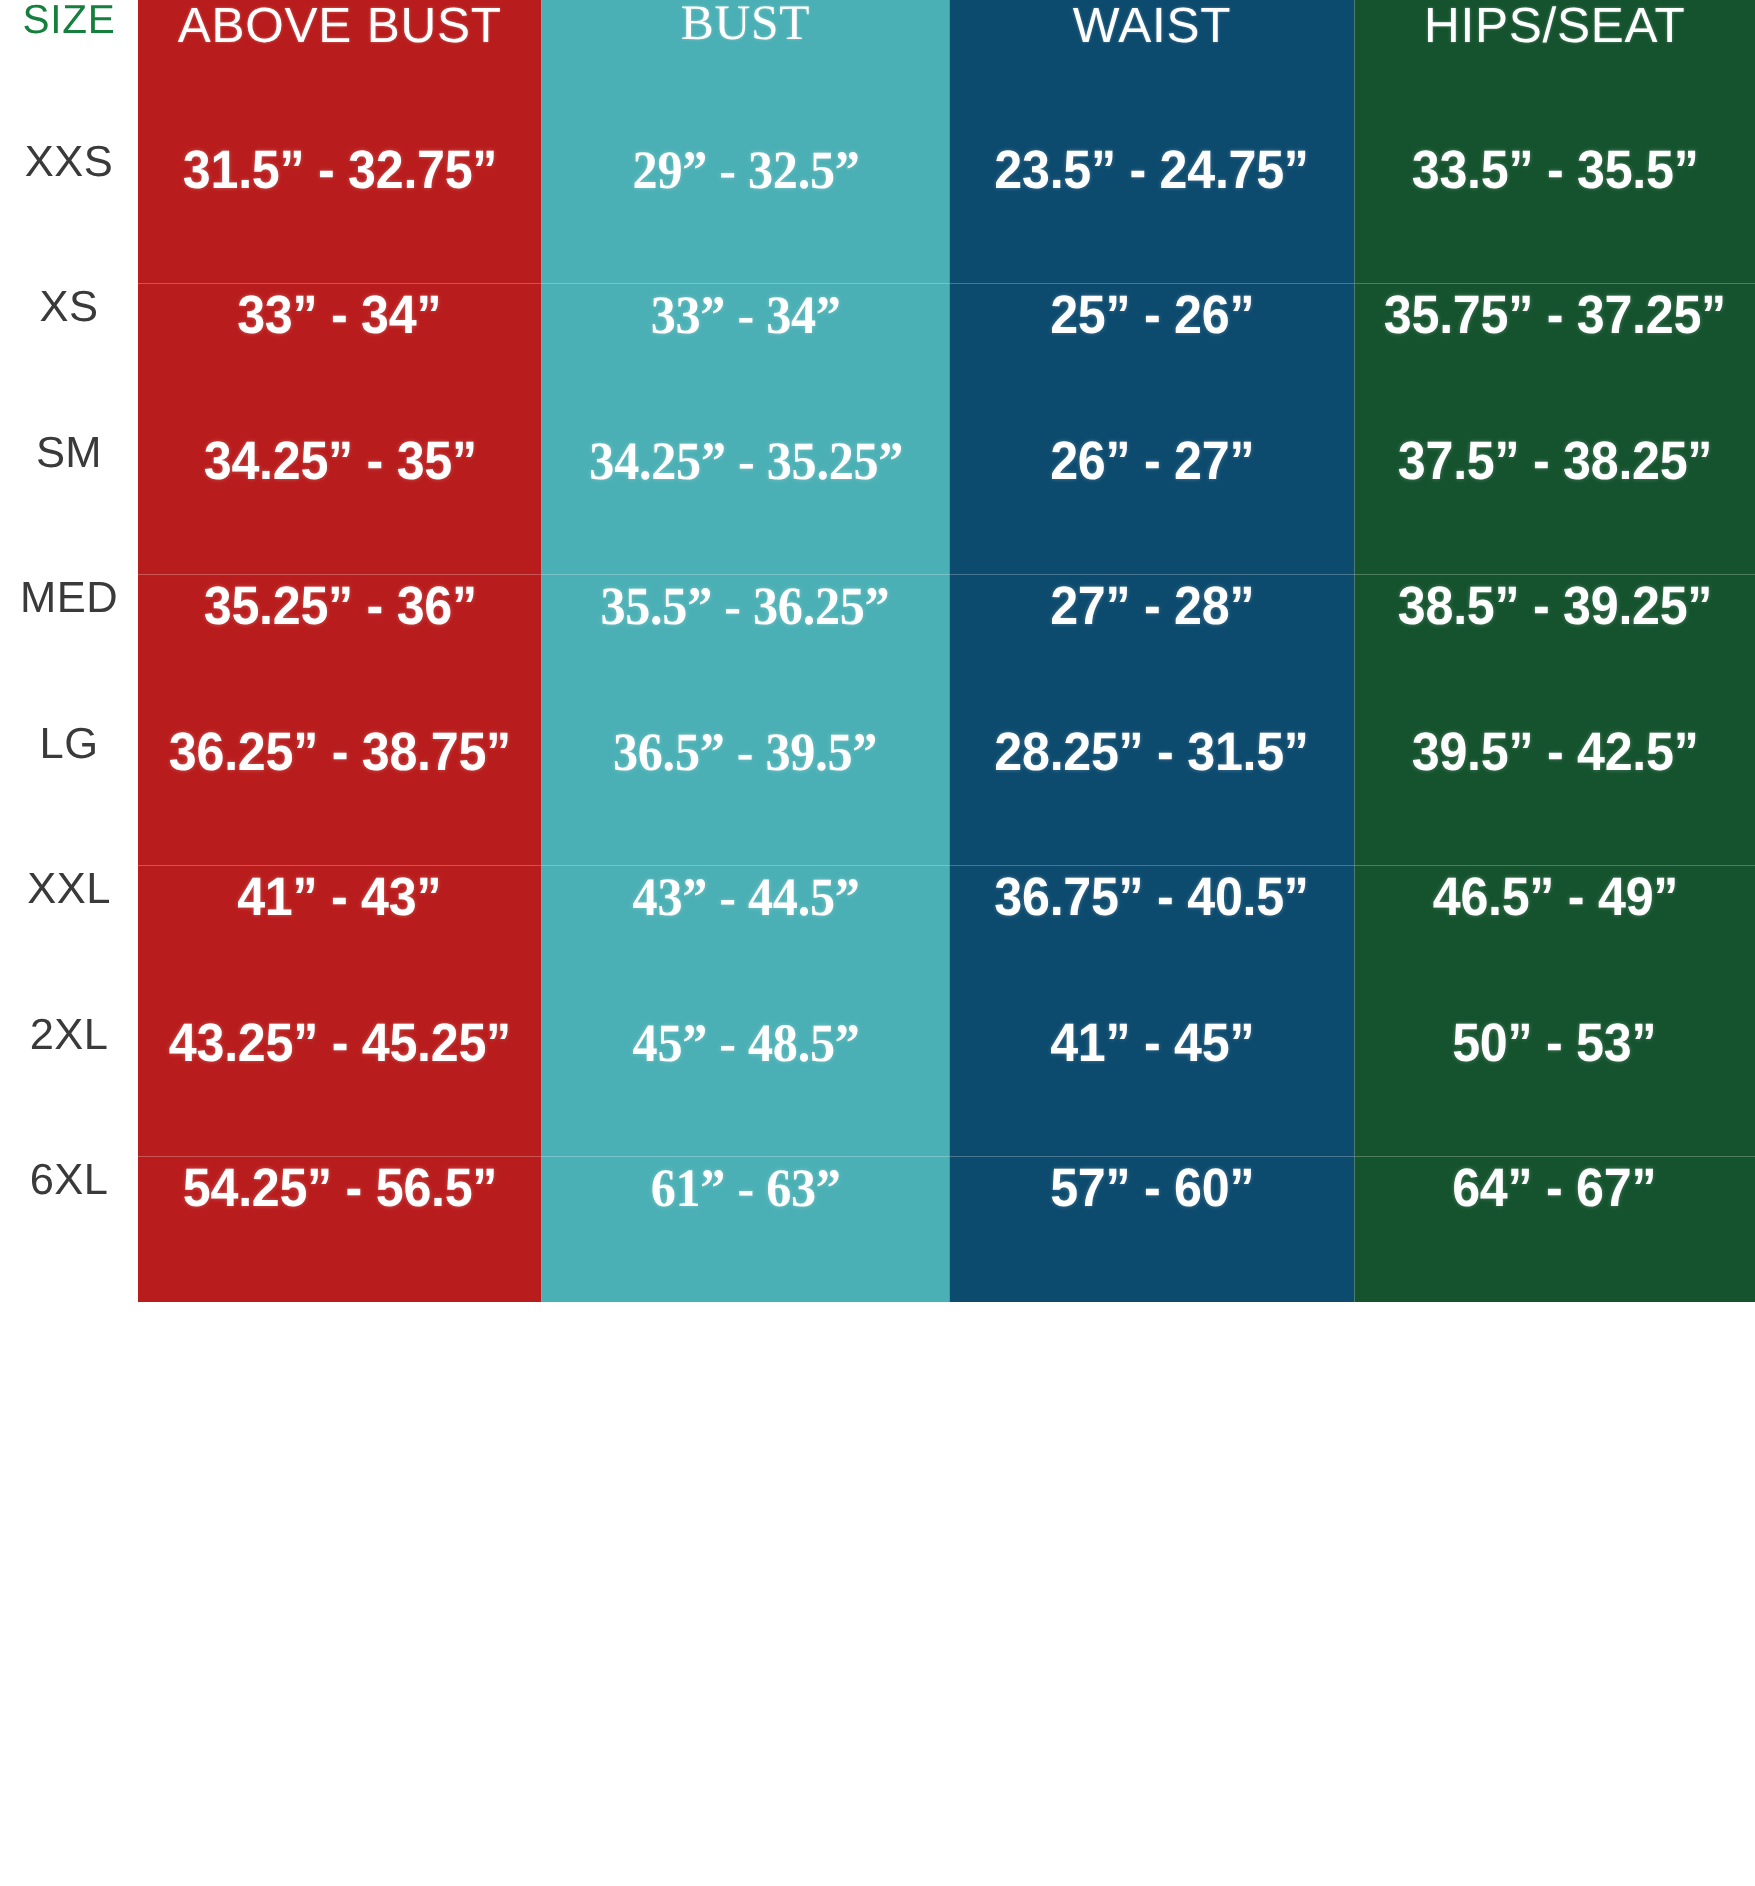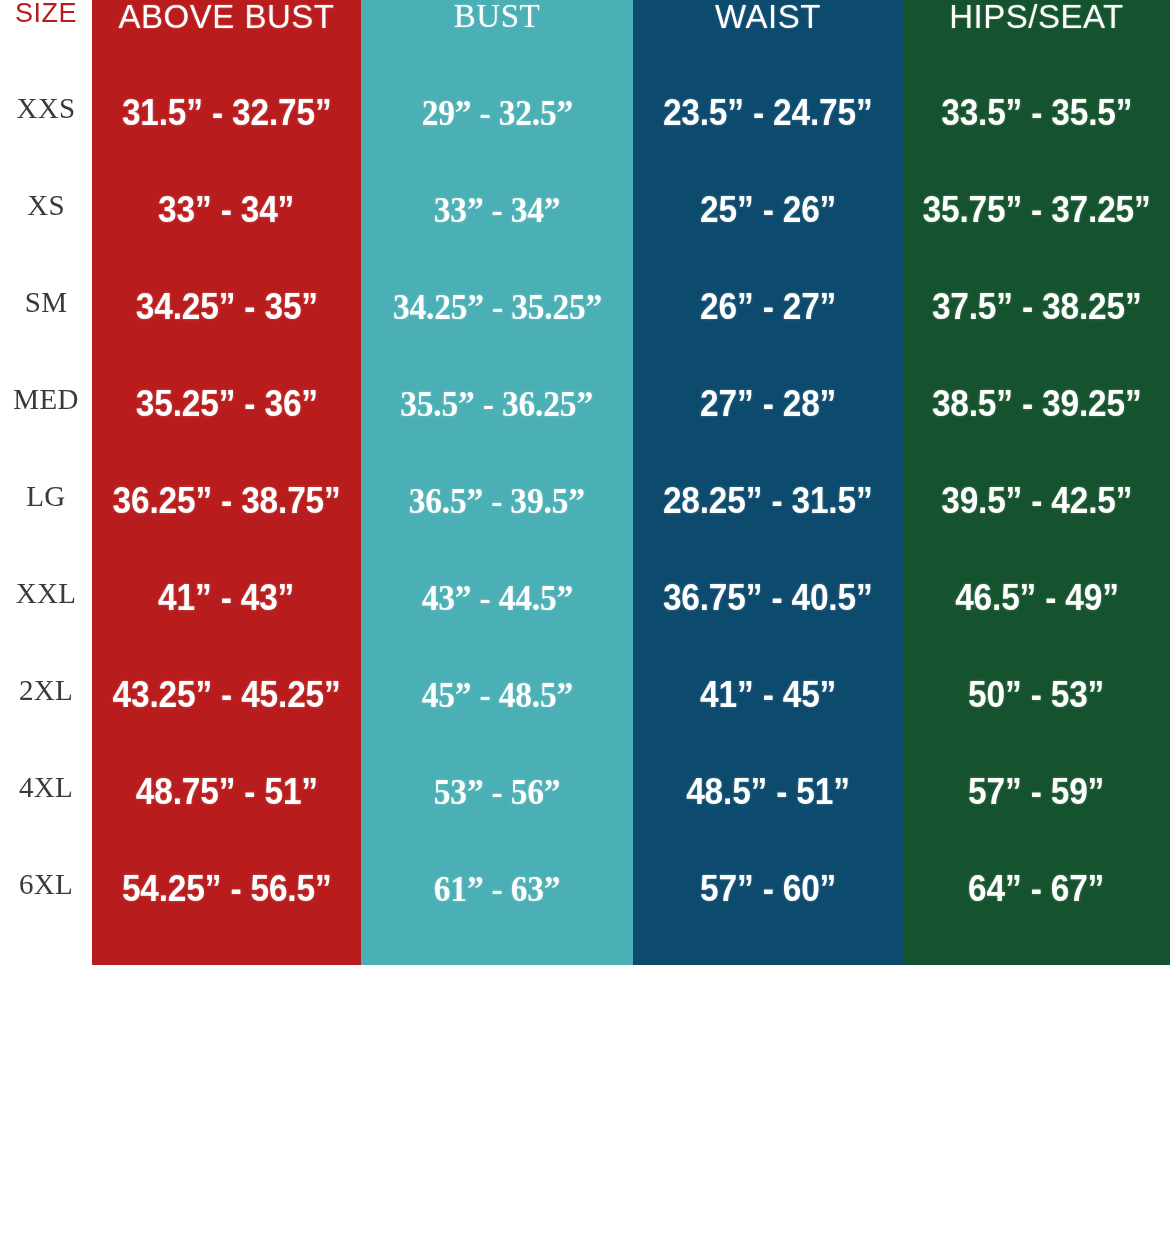--- a/index.html
+++ b/index.html
@@ -40,21 +40,21 @@
   }
 
   
   tr.header-row th {
     height: 92px;
     line-height: 1;
     padding-top: 6px;
   }
   th.size-head {
     background: #ffffff;
-    color: #b91c1c;
+    color: #15803d;
     font-size: 27px;
     font-weight: 400;
     letter-spacing: 0.5px;
     border-right: 3px solid #2b2b2b;
     padding-top: 4px;
   }
   th.col-head {
     color: #ffffff;
     font-size: 33px;
     font-weight: 400;
@@ -69,21 +69,20 @@
   }
   td.size-cell {
     background: #ffffff;
     color: #3a3a3a;
     font-size: 29px;
     font-weight: 400;
     letter-spacing: 0.3px;
     border-right: 3px solid #2b2b2b;
     border-top: 2px solid #6e6e6e;
     padding-top: 12px;
-    font-family: Liberation Serif, serif;
   }
   td.val-cell {
     color: #ffffff;
     font-size: 36px;
     font-weight: 700;
     letter-spacing: -0.2px;
     border-top: 3px solid #2b2b2b;
     padding-top: 12px;
     text-shadow: 0 0 3px rgba(255,255,255,0.28);
   }
@@ -163,27 +162,20 @@
         <td class="val-cell tint-hips"><span>46.5” - 49”</span></td>
       </tr>
       <tr class="data-row">
         <td class="size-cell">2XL</td>
         <td class="val-cell tint-above-bust"><span>43.25” - 45.25”</span></td>
         <td class="val-cell tint-bust"><span>45” - 48.5”</span></td>
         <td class="val-cell tint-waist"><span>41” - 45”</span></td>
         <td class="val-cell tint-hips"><span>50” - 53”</span></td>
       </tr>
       <tr class="data-row">
-        <td class="size-cell">4XL</td>
-        <td class="val-cell tint-above-bust"><span>48.75” - 51”</span></td>
-        <td class="val-cell tint-bust"><span>53” - 56”</span></td>
-        <td class="val-cell tint-waist"><span>48.5” - 51”</span></td>
-        <td class="val-cell tint-hips"><span>57” - 59”</span></td>
-      </tr>
-      <tr class="data-row">
         <td class="size-cell">6XL</td>
         <td class="val-cell tint-above-bust"><span>54.25” - 56.5”</span></td>
         <td class="val-cell tint-bust"><span>61” - 63”</span></td>
         <td class="val-cell tint-waist"><span>57” - 60”</span></td>
         <td class="val-cell tint-hips"><span>64” - 67”</span></td>
       </tr>
     </tbody>
 </table>
 
 </body></html>

